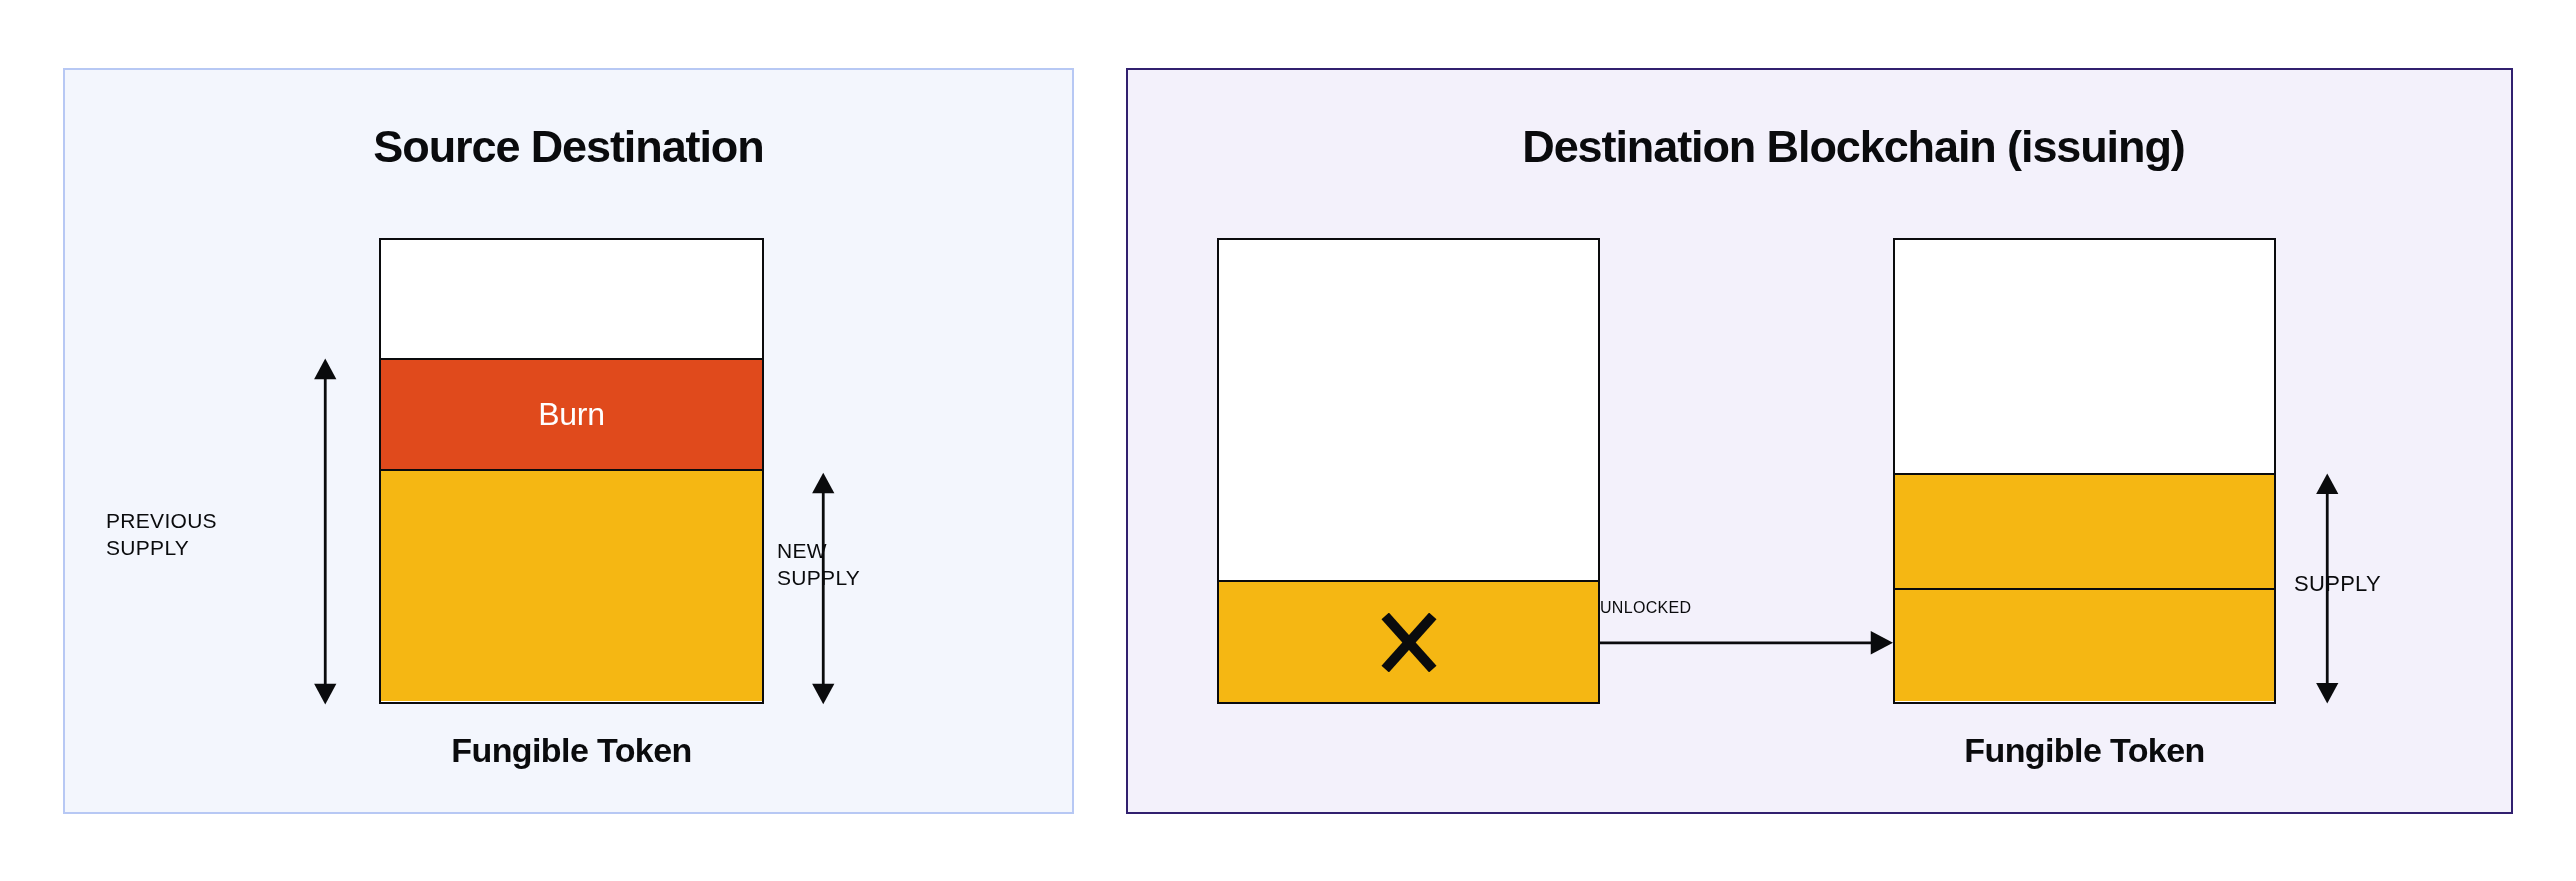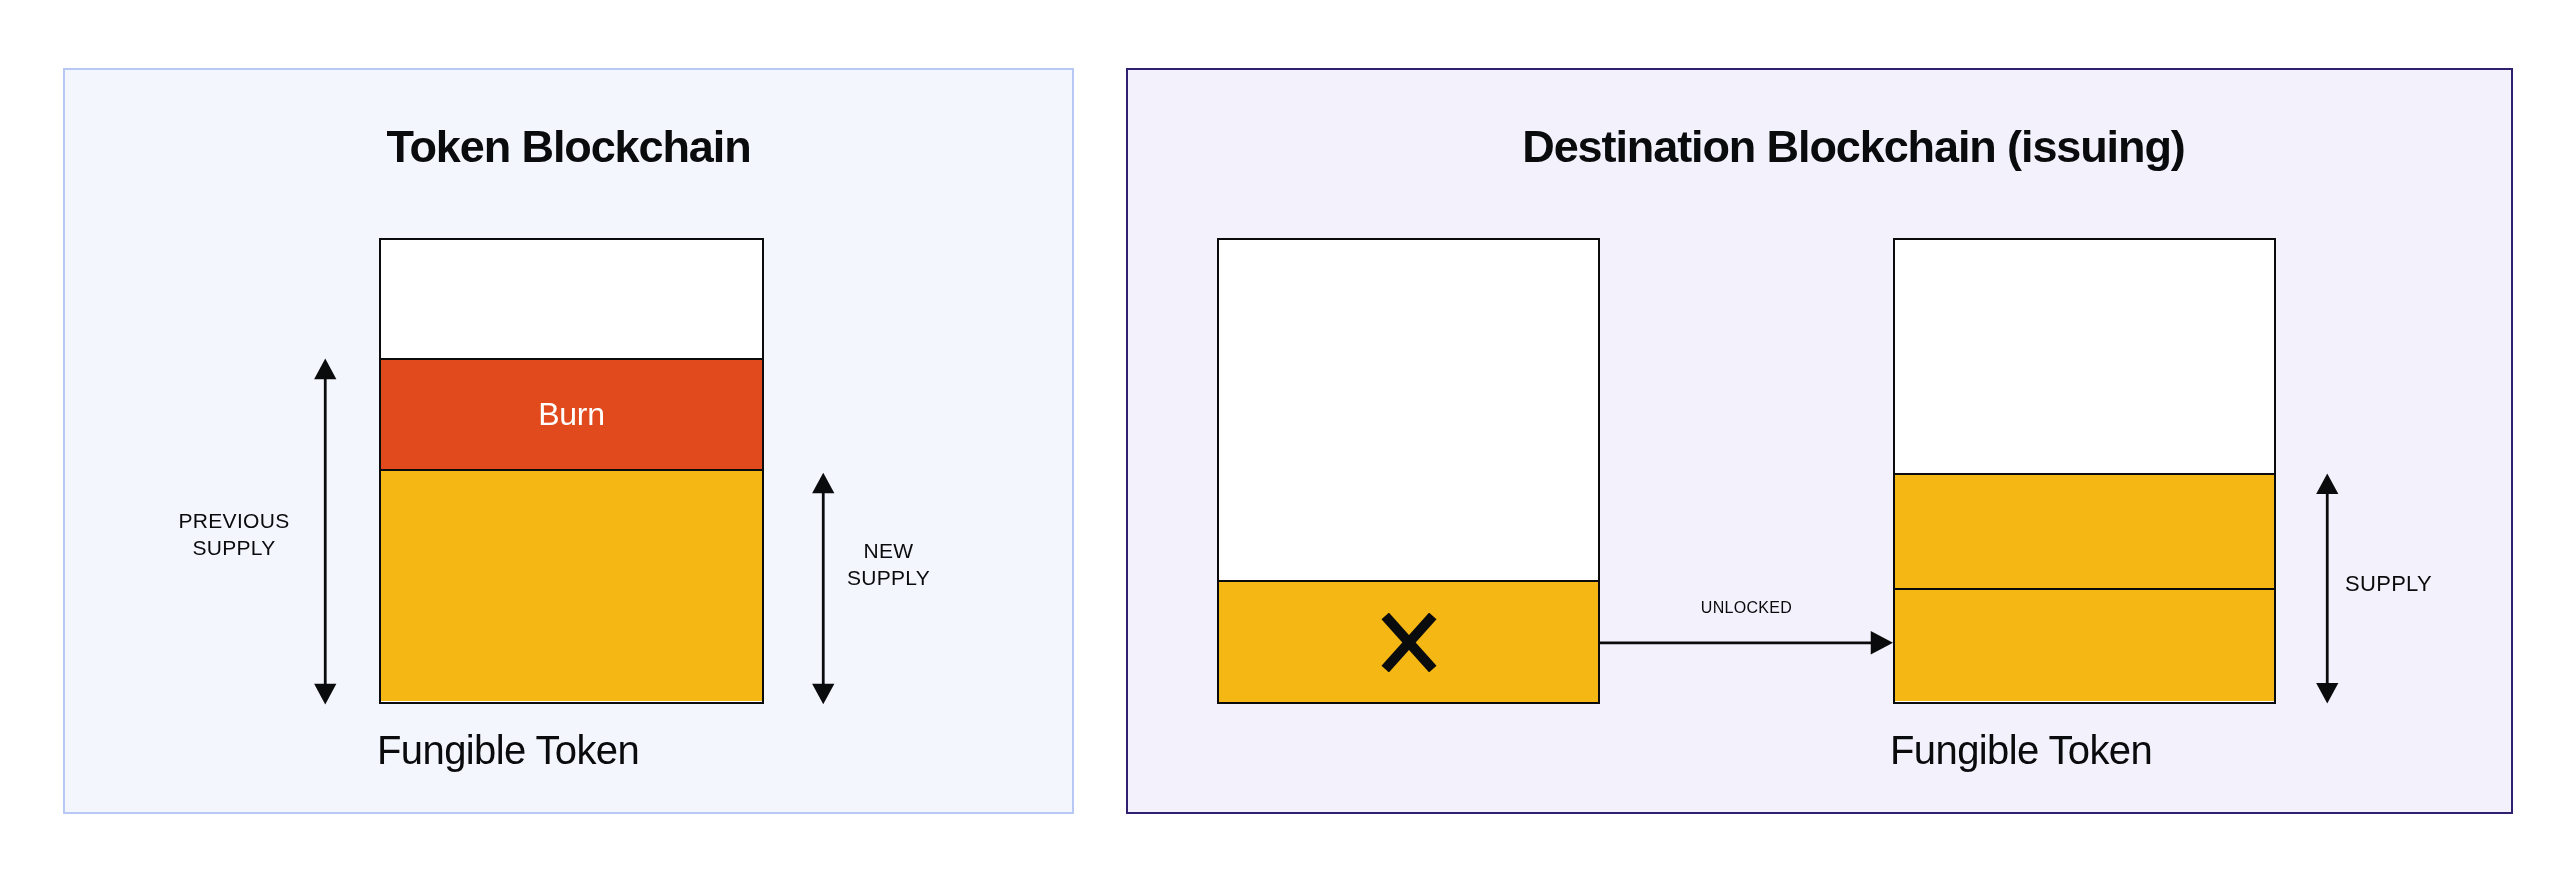--- a/index.html
+++ b/index.html
@@ -41,47 +41,47 @@
 
   .bar.source-bar { left: 379px; top: 238px; width: 385px; height: 466px; }
   .bar.pool-bar   { left: 1217px; top: 238px; width: 383px; height: 466px; }
   .bar.dest-bar   { left: 1893px; top: 238px; width: 383px; height: 466px; }
 
   .burn-text { color: var(--burn_text, #ffffff); font-size: 32px; font-weight: 500; letter-spacing: -0.3px; }
 
   
   .caps-label {
     font-size: 21px; font-weight: 500; letter-spacing: 0.3px; line-height: 27px;
-    text-align: center; white-space: nowrap;
+    white-space: nowrap;
   }
   .caps-label.prev { left: 106px; top: 507px; width: 256px; }
   .caps-label.new  { left: 777px; top: 537px; width: 223px; }
   .caps-label.unlocked { left: 1600px; top: 594px; width: 293px; font-size: 16px; }
   .caps-label.supply-r { left: 2294px; top: 570px; width: 189px; font-size: 22px; }
 
   
   .bar-label {
-    font-size: 40px; font-weight: 400; letter-spacing: -0.6px; line-height: 39px;
-    text-align: left; white-space: nowrap; top: 731px; width: 389px;
+    font-size: 34px; font-weight: 700; letter-spacing: -0.6px; line-height: 39px;
+    text-align: center; white-space: nowrap; top: 731px; width: 389px;
   }
   .bar-label.src  { left: 377px; }
   .bar-label.pool { left: 1213px; }
   .bar-label.dst  { left: 1890px; }
 
   svg { display: block; }
 </style>
 </head>
 <body>
 
 <div class="canvas">
 
   <div class="abs panel source"></div>
   <div class="abs panel dest"></div>
 
-  <div class="abs panel-title source-t">Token Blockchain</div>
+  <div class="abs panel-title source-t">Source Destination</div>
   <div class="abs panel-title dest-t">Destination Blockchain (issuing)</div>
 
   <div class="abs bar source-bar">
     <div class="seg white" style="height:118px"></div>
     <div class="divider"></div>
     <div class="seg orange" style="height:109px">
       <span class="burn-text">Burn</span>
     </div>
     <div class="divider"></div>
     <div class="seg yellow" style="height:230px"></div>

